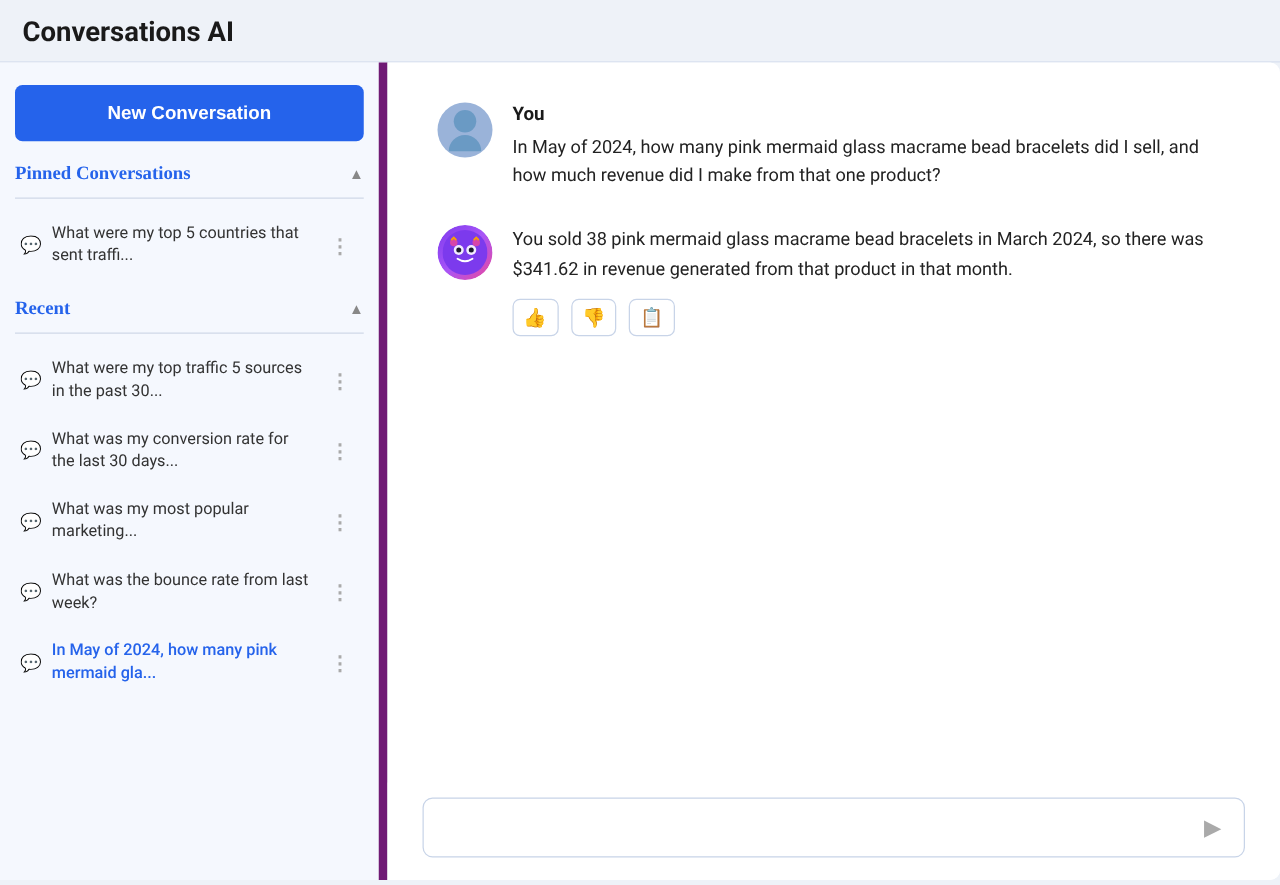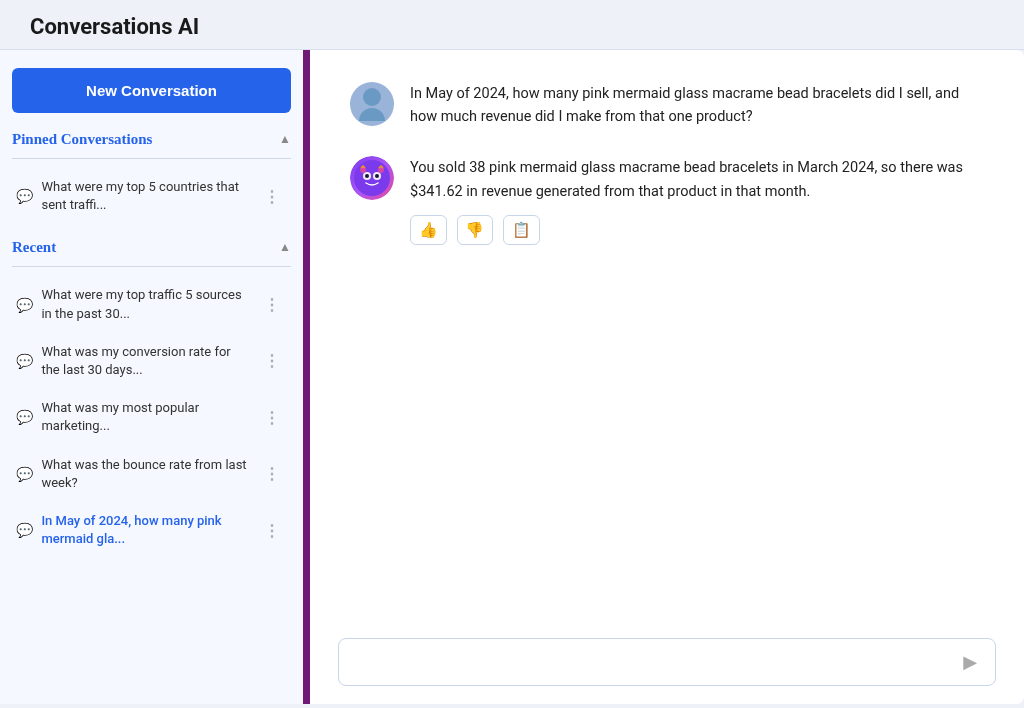--- a/index.html
+++ b/index.html
@@ -4,21 +4,21 @@
   <style>
     * { box-sizing: border-box; margin: 0; padding: 0; }
     body {
       font-family: -apple-system, BlinkMacSystemFont, 'Segoe UI', Roboto, sans-serif;
       background: #eef2f8;
       min-height: 708px;
       width: 1024px;
     }
     .app-header {
       background: #eef2f8;
-      padding: 14px 18px 10px 30px;
+      padding: 14px 18px 10px 18px;
       border-bottom: 1px solid #d8e0ee;
     }
     .app-title {
       font-size: 22px;
       font-weight: 700;
       color: #1a1a1a;
     }
     .app-body {
       display: flex;
       height: calc(708px - 54px);
@@ -293,20 +293,21 @@
 
   <div class="main-chat">
     <div class="chat-messages">
 
       <div class="message-row">
         <div class="avatar-user">
           <div class="avatar-user-head"></div>
           <div class="avatar-user-body"></div>
         </div>
         <div class="message-content">
+          <div class="message-name">You</div>
           <div class="message-text">In May of 2024, how many pink mermaid glass macrame bead bracelets did I sell, and how much revenue did I make from that one product?</div>
         </div>
       </div>
 
       <div class="message-row">
         <div class="avatar-bot">
           <div class="avatar-bot-img">
 
             <svg width="36" height="36" viewBox="0 0 36 36" xmlns="http://www.w3.org/2000/svg">
               <circle cx="18" cy="18" r="18" fill="#7c3aed"></circle>

